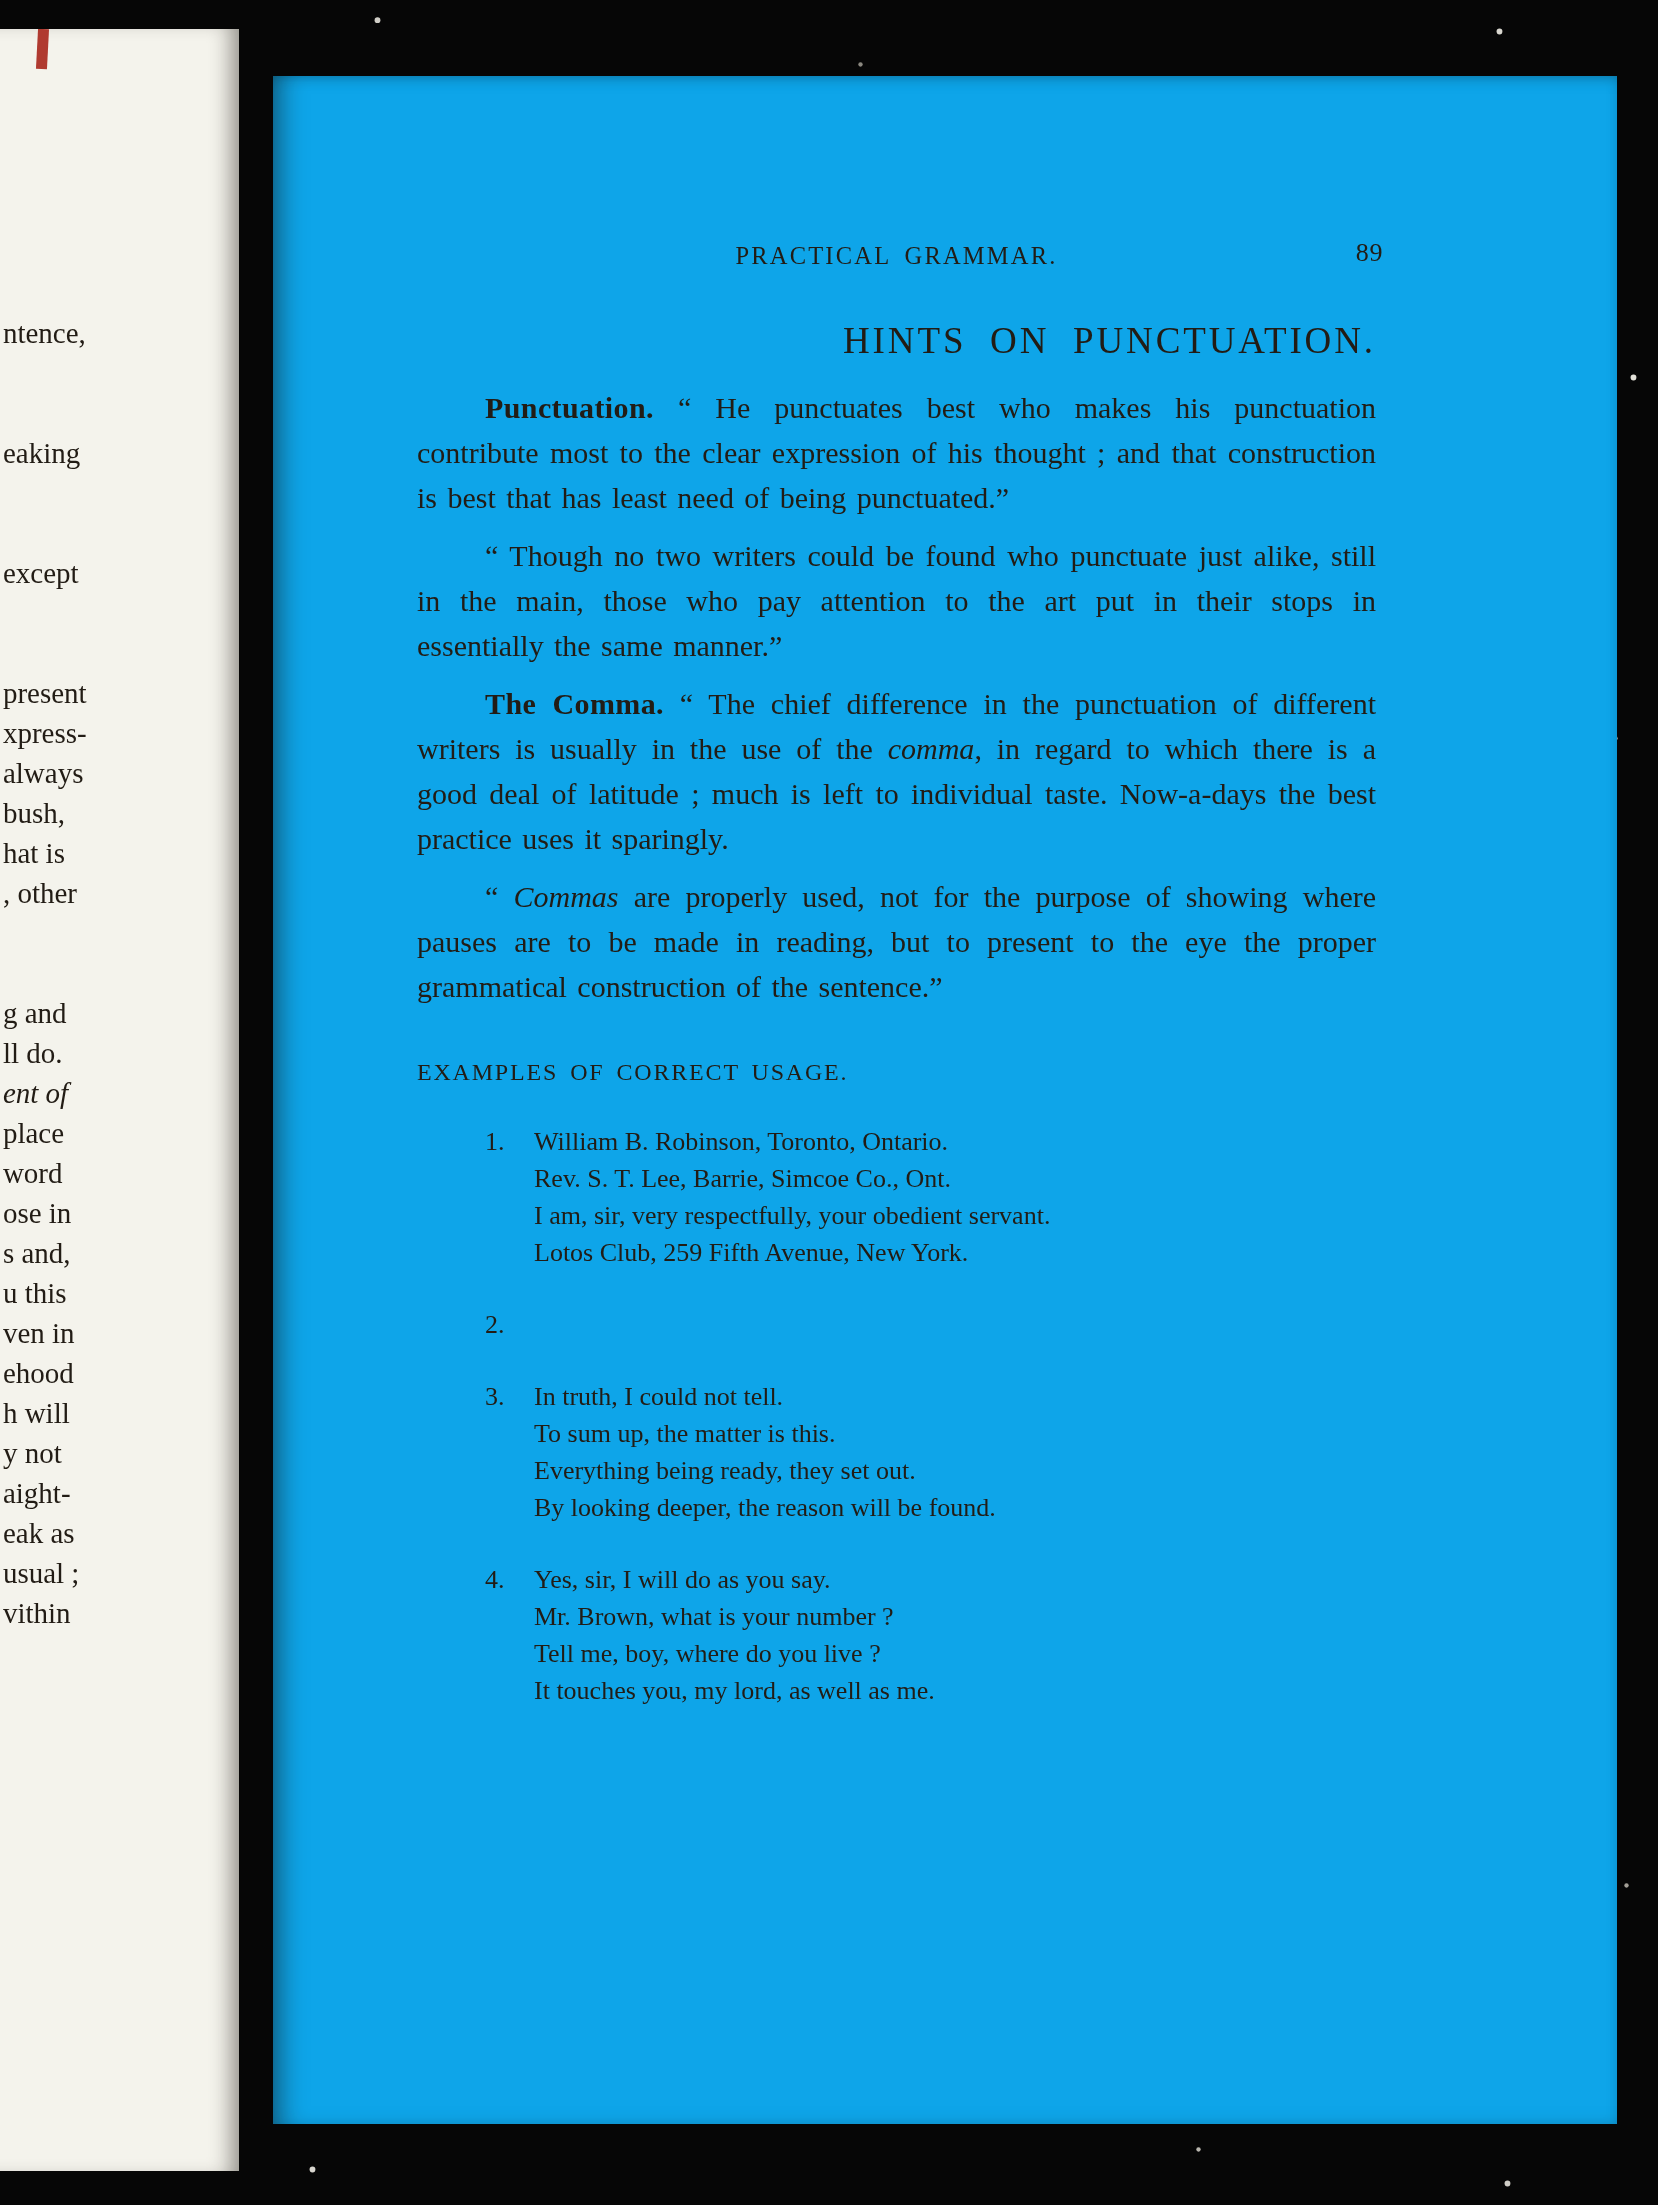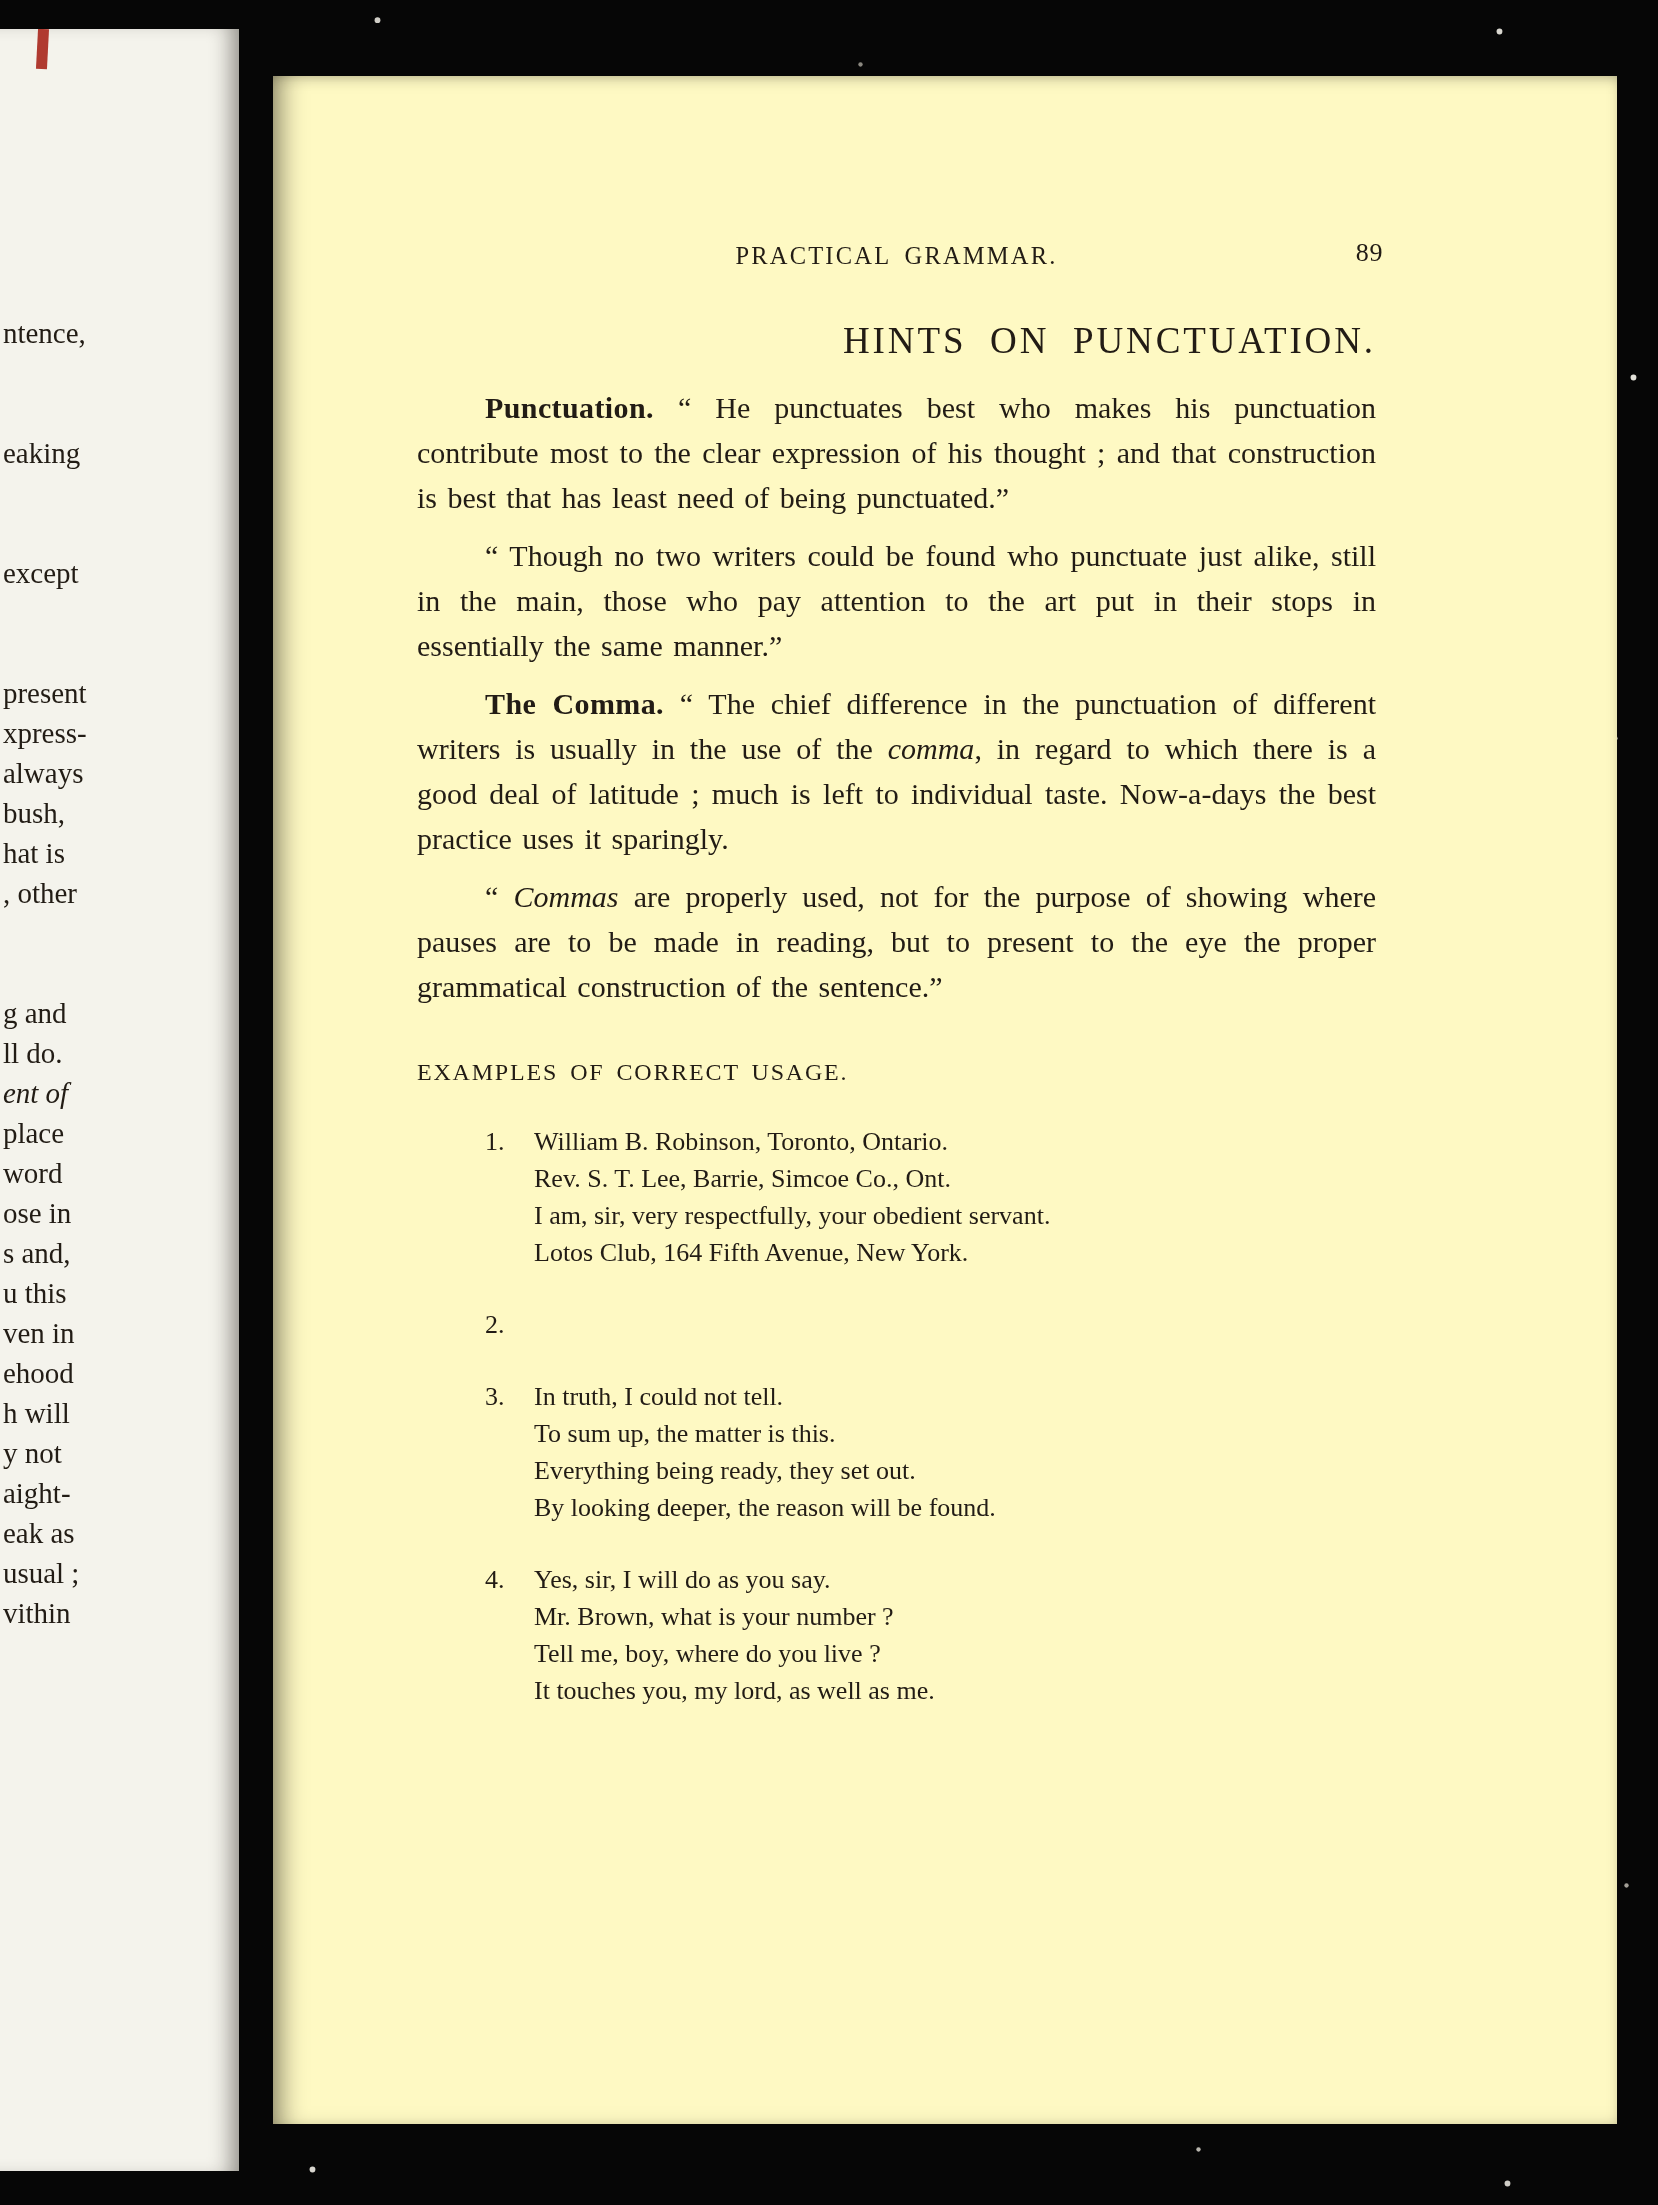--- a/index.html
+++ b/index.html
@@ -69,21 +69,21 @@
   .frag-line { height: 40px; }
   .it { font-style: italic; }
 
   
   .main-page {
     position: absolute;
     left: 273px;
     top: 76px;
     width: 1344px;
     height: 2048px;
-    background: #fef9c3;
+    background: #0ea5e9;
     box-sizing: border-box;
     padding-top: 166px;
     box-shadow:
       inset 20px 0 26px -13px rgba(20,15,10,0.5),
       inset -4.3px 0 13px -5.8px rgba(0,0,0,0.15),
       inset 0 8.6px 16px -10px rgba(0,0,0,0.25);
   }
   .text-col {
     margin: 0 241px 0 144px;
   }
@@ -213,21 +213,21 @@
 
       <div class="examples">
         <div class="examples-heading">EXAMPLES OF CORRECT USAGE.</div>
 
         <div class="example-item">
           <div class="example-num">1.</div>
           <div class="example-lines">
             <div>William B. Robinson, Toronto, Ontario.</div>
             <div>Rev. S. T. Lee, Barrie, Simcoe Co., Ont.</div>
             <div>I am, sir, very respectfully, your obedient servant.</div>
-            <div>Lotos Club, 164 Fifth Avenue, New York.</div>
+            <div>Lotos Club, 259 Fifth Avenue, New York.</div>
           </div>
         </div>
 
         <div class="example-item">
           <div class="example-num">2.</div>
         </div>
 
         <div class="example-item">
           <div class="example-num">3.</div>
           <div class="example-lines">

